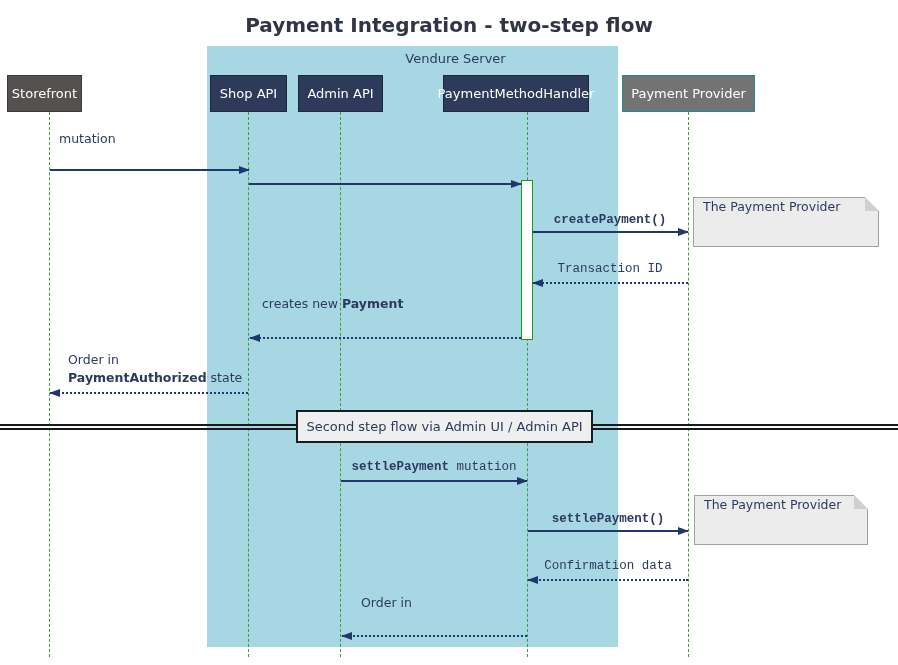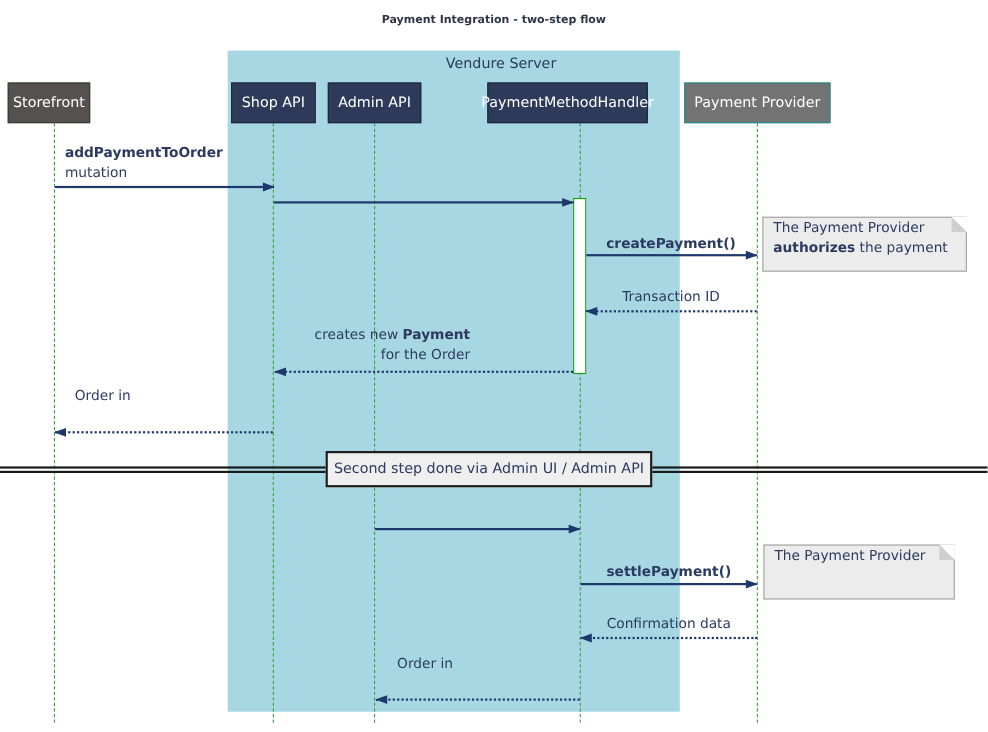--- a/index.html
+++ b/index.html
@@ -1,36 +1,36 @@
 <!DOCTYPE html>
 <html><head>
 <meta charset="utf-8">
 <style>
   html,body{margin:0;padding:0;background:#fff;}
   #diagram{position:relative;width:898px;height:665px;background:#fff;overflow:hidden;
            font-family:"DejaVu Sans","Liberation Sans",sans-serif;color:#2c3a60;}
   .abs{position:absolute;}
-  #title{left:0;top:13px;width:898px;text-align:center;font-size:10px;font-weight:bold;color:#2f3546;}
+  #title{left:0;top:13px;width:898px;text-align:center;font-size:20px;font-weight:bold;color:#2f3546;}
   #frame{left:207px;top:46px;width:411px;height:601px;background:#a8d7e4;z-index:1;}
   #frame-label{left:207px;top:51px;width:497px;text-align:center;font-size:13px;color:#2c3a60;z-index:2;}
   .lifeline{width:0;border-left:1px dashed #38a038;top:112px;height:545px;z-index:2;}
   .participant{top:75px;height:37px;display:flex;align-items:center;justify-content:center;
                color:#fff;font-size:13px;z-index:3;box-sizing:border-box;}
   .p-navy{background:#2e3a59;border:1px solid #1e2740;}
   .p-gray{background:#555150;border:1px solid #3d3a39;}
   .p-teal{background:#737373;border:1px solid #1f8c8c;}
   #activation{left:521px;top:180px;width:10px;height:158px;background:#fff;border:1px solid #12a012;z-index:3;}
   .arrow{height:0;z-index:4;}
   .arrow.solid{border-top:2px solid #1f386b;}
   .arrow.dotted{border-top:2px dotted #1f386b;}
   .head{position:absolute;width:0;height:0;top:-5px;}
   .head.right{right:-1px;border-left:11px solid #1f386b;border-top:4.5px solid transparent;border-bottom:4.5px solid transparent;}
   .head.left{left:-1px;border-right:11px solid #1f386b;border-top:4.5px solid transparent;border-bottom:4.5px solid transparent;}
   .mlabel{font-size:12.5px;line-height:17.5px;white-space:nowrap;z-index:4;color:#2c3a60;}
-  .mlabel.center{transform:translateX(-50%);text-align:center;}
+  .mlabel.center{transform:translateX(-50%);text-align:center;font-family:Liberation Mono, monospace;}
   .b{font-weight:bold;}
   .note{background:#ececec;border:1px solid #a0a0a0;z-index:4;font-size:12.5px;line-height:17.5px;
         padding:0 9px;box-sizing:border-box;white-space:nowrap;}
   .note::before{content:"";position:absolute;top:-1px;right:-1px;border-style:solid;
         border-width:0 14px 14px 0;border-color:#fff #fff #cfcfcf #cfcfcf;}
   .divline{left:0;width:898px;height:2px;background:#1a1a1a;z-index:2;}
   #divider-box{left:296px;top:410px;width:297px;height:33px;background:#efefef;border:2px solid #1c1c1c;
         box-sizing:border-box;display:flex;align-items:center;justify-content:center;font-size:13px;z-index:4;}
 </style>
 </head>
@@ -61,71 +61,72 @@
   <div class="abs participant p-navy" style="left:443px;width:146px;">
     <span>PaymentMethodHandler</span>
   </div>
   <div class="abs participant p-teal" style="left:622px;width:133px;">
     <span>Payment Provider</span>
   </div>
 
   <div class="abs" id="activation"></div>
 
   <div class="abs mlabel" style="left:59px;top:130px;">
-    <div><span class="b">addPaymentToOrder</span></div>
     <div><span>mutation</span></div>
   </div>
   <div class="abs arrow solid" style="left:50px;top:169px;width:199px;">
       <i class="head right"></i>
     </div>
 
   <div class="abs arrow solid" style="left:249px;top:183px;width:272px;">
       <i class="head right"></i>
     </div>
 
   <div class="abs mlabel center" style="left:610px;top:212px;">
     <span class="b">createPayment()</span>
   </div>
   <div class="abs arrow solid" style="left:533px;top:231px;width:155px;">
       <i class="head right"></i>
     </div>
 
   <div class="abs note" style="left:693px;top:197px;width:186px;height:50px;">
     <div><span>The Payment Provider</span></div>
-    <div><span class="b">authorizes</span><span> the payment</span></div>
   </div>
 
   <div class="abs mlabel center" style="left:610px;top:261px;">
     <span>Transaction ID</span>
   </div>
   <div class="abs arrow dotted" style="left:533px;top:282px;width:155px;">
       <i class="head left"></i>
     </div>
 
-  <div class="abs mlabel" style="left:286px;top:295px;text-align:right;">
+  <div class="abs mlabel" style="left:262px;top:295px;">
     <div><span>creates new </span><span class="b">Payment</span></div>
-    <div><span>for the Order</span></div>
   </div>
   <div class="abs arrow dotted" style="left:250px;top:337px;width:271px;">
       <i class="head left"></i>
     </div>
 
   <div class="abs mlabel" style="left:68px;top:351px;">
     <div><span>Order in</span></div>
+    <div><span class="b">PaymentAuthorized</span><span> state</span></div>
   </div>
   <div class="abs arrow dotted" style="left:50px;top:392px;width:198px;">
       <i class="head left"></i>
     </div>
 
   <div class="abs divline" style="top:424px;"></div>
   <div class="abs divline" style="top:428px;"></div>
   <div class="abs" id="divider-box">
-    <span>Second step done via Admin UI / Admin API</span>
+    <span>Second step flow via Admin UI / Admin API</span>
   </div>
 
+  <div class="abs mlabel center" style="left:434px;top:459px;">
+    <span class="b">settlePayment</span><span> mutation</span>
+  </div>
   <div class="abs arrow solid" style="left:341px;top:480px;width:186px;">
       <i class="head right"></i>
     </div>
 
   <div class="abs mlabel center" style="left:608px;top:511px;">
     <span class="b">settlePayment()</span>
   </div>
   <div class="abs arrow solid" style="left:528px;top:530px;width:160px;">
       <i class="head right"></i>
     </div>

